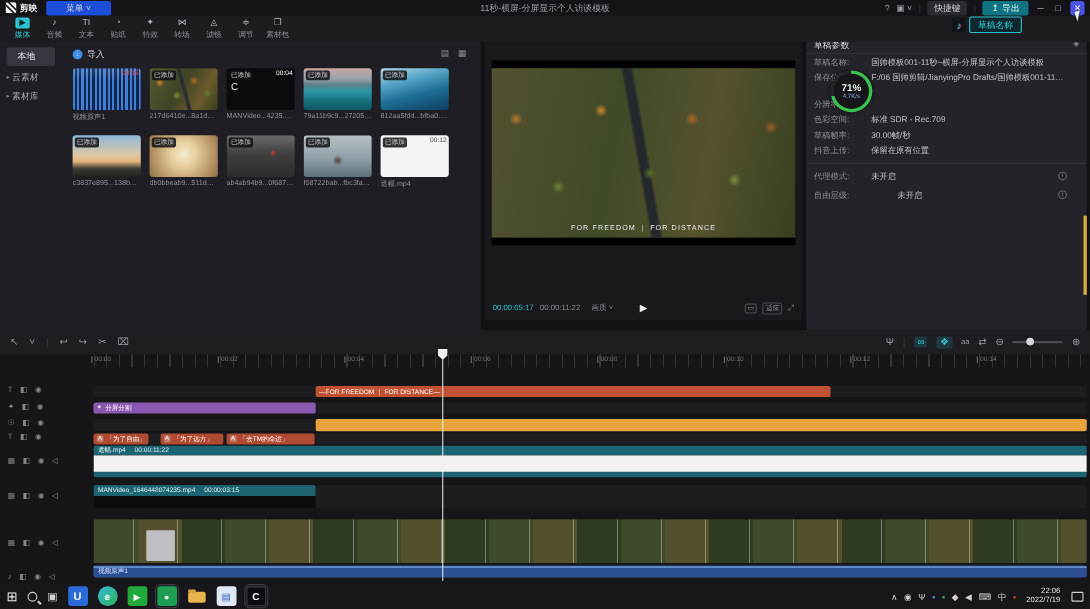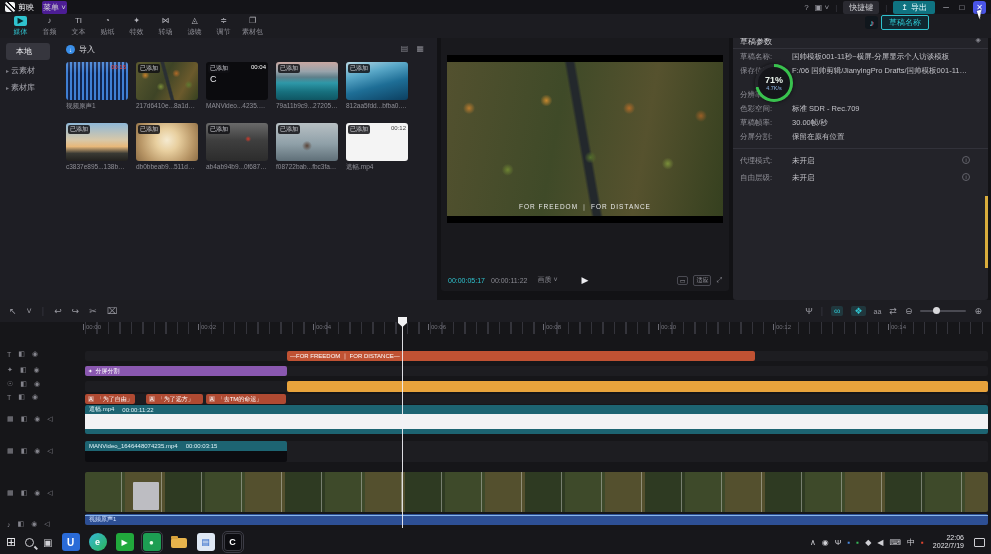--- a/index.html
+++ b/index.html
@@ -2,22 +2,22 @@
 <html><head>
 <meta charset="utf-8">
 <style>
   *{margin:0;padding:0;box-sizing:border-box}
   html,body{width:991px;height:554px;background:#0c0c0e;font-family:"Liberation Sans","DejaVu Sans",sans-serif}
   .app{position:relative;width:991px;height:554px;background:#121215;overflow:hidden;color:#c8c8cc}
   
   .titlebar{position:absolute;top:0;left:0;right:0;height:14px;background:#141418;display:flex;align-items:center;padding:0 5px;font-size:8px;z-index:30}
   .logo{width:10px;height:10px;border-radius:2px;margin-right:3px;background:#f2f3f5;
         background-image:linear-gradient(45deg,transparent 32%,#17171b 36% 42%,transparent 46%,transparent 56%,#17171b 60% 66%,transparent 70%)}
-  .appname{color:#ececf0;font-weight:normal;margin-right:8px}
-  .menubtn{background:#4c1d95;border-radius:2px;padding:1px 1px;color:#cfcfd4}
+  .appname{color:#ececf0;font-weight:bold;margin-right:8px}
+  .menubtn{background:#1d4ed8;border-radius:2px;padding:1px 18px;color:#cfcfd4}
   .tb-title{position:absolute;left:0;right:0;text-align:center;color:#9a9aa2;font-size:8px;pointer-events:none}
   .tb-right{margin-left:auto;display:flex;align-items:center;gap:6px;z-index:2}
   .tb-ico{color:#9a9aa2;font-size:8px}
   .tb-sep{color:#3a3a42}
   .kbtn{background:#2a2a31;border-radius:2px;padding:1px 6px;color:#cfcfd4;display:flex;gap:3px;align-items:center}
   .exportbtn{background:#0f7381;border-radius:2px;padding:1px 8px;color:#eafcff;display:flex;gap:3px;align-items:center}
   .winbtn{color:#b8b8c0;font-size:8px;width:10px;text-align:center}
   .closebtn{width:13px;height:13px;border-radius:3px;background:#4a55e8;color:#fff;display:flex;align-items:center;justify-content:center;font-size:8px;position:relative}
   .cursor{position:absolute;right:3px;top:9px;width:0;height:0;border-left:5px solid #fff;border-bottom:9px solid transparent;transform:rotate(-18deg);filter:drop-shadow(0 0 1px #000);z-index:40}
   .tooltip{position:absolute;top:15px;right:62px;display:flex;align-items:center;gap:3px;z-index:35}
@@ -156,20 +156,21 @@
 </style>
 </head>
 <body>
 
 <div class="app">
 
   <div class="titlebar">
     <span class="logo"></span>
     <span class="appname">剪映</span>
     <span class="menubtn">菜单 ˅</span>
+    <span class="tb-title">11秒-横屏-分屏显示个人访谈模板</span>
     <span class="tb-right">
       <span class="tb-ico">?</span>
       <span class="tb-ico">▣ ˅</span>
       <span class="tb-sep">|</span>
       <span class="kbtn">快捷键</span>
       <span class="tb-sep">|</span>
       <span class="exportbtn">
           <span>↥</span>
           <span>导出</span>
         </span>
@@ -351,32 +352,32 @@
         </div>
         <div class="prow" style="top: 74px;">
           <div class="plabel">色彩空间:</div>
           <div class="pvalue">标准 SDR - Rec.709</div>
         </div>
         <div class="prow" style="top: 88px;">
           <div class="plabel">草稿帧率:</div>
           <div class="pvalue">30.00帧/秒</div>
         </div>
         <div class="prow" style="top: 102px;">
-          <div class="plabel">分屏分割:</div>
+          <div class="plabel">抖音上传:</div>
           <div class="pvalue">保留在原有位置</div>
         </div>
       </div>
     <div class="pp-div2"></div>
     <div>
         <div class="prow inforow" style="top: 126px;">
           <div class="plabel">代理模式:</div>
           <div class="pvalue">未开启</div>
           <div class="info">i</div>
         </div>
-        <div class="prow inforow" style="top: 143px;">
+        <div class="prow inforow" style="top: 143px; gap: 24px;">
           <div class="plabel">自由层级:</div>
           <div class="pvalue">未开启</div>
           <div class="info">i</div>
         </div>
       </div>
     <div class="net">
       <div class="net-in">
         <span class="net-pct">71%</span>
         <span class="net-spd">4.7K/s</span>
       </div>

